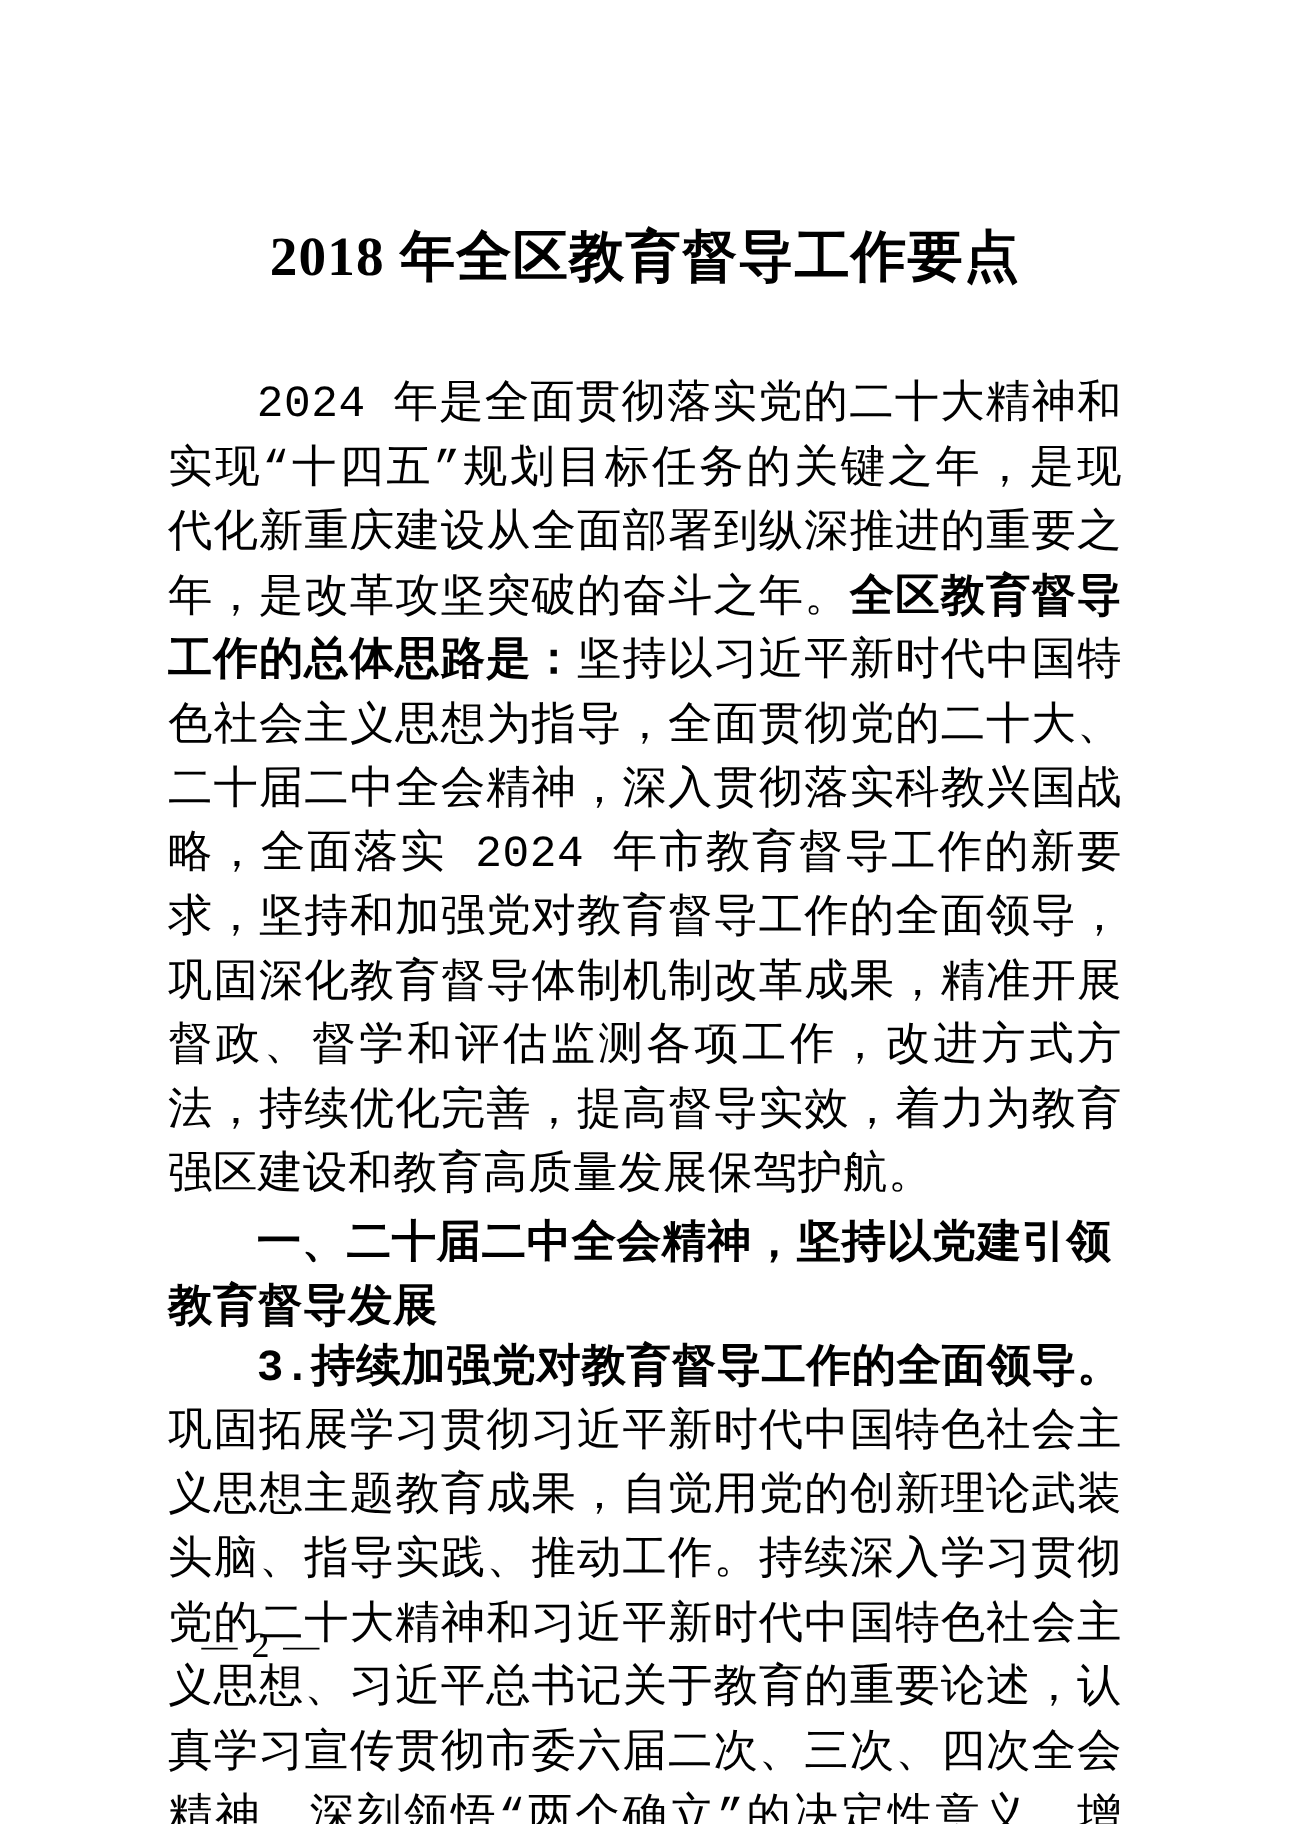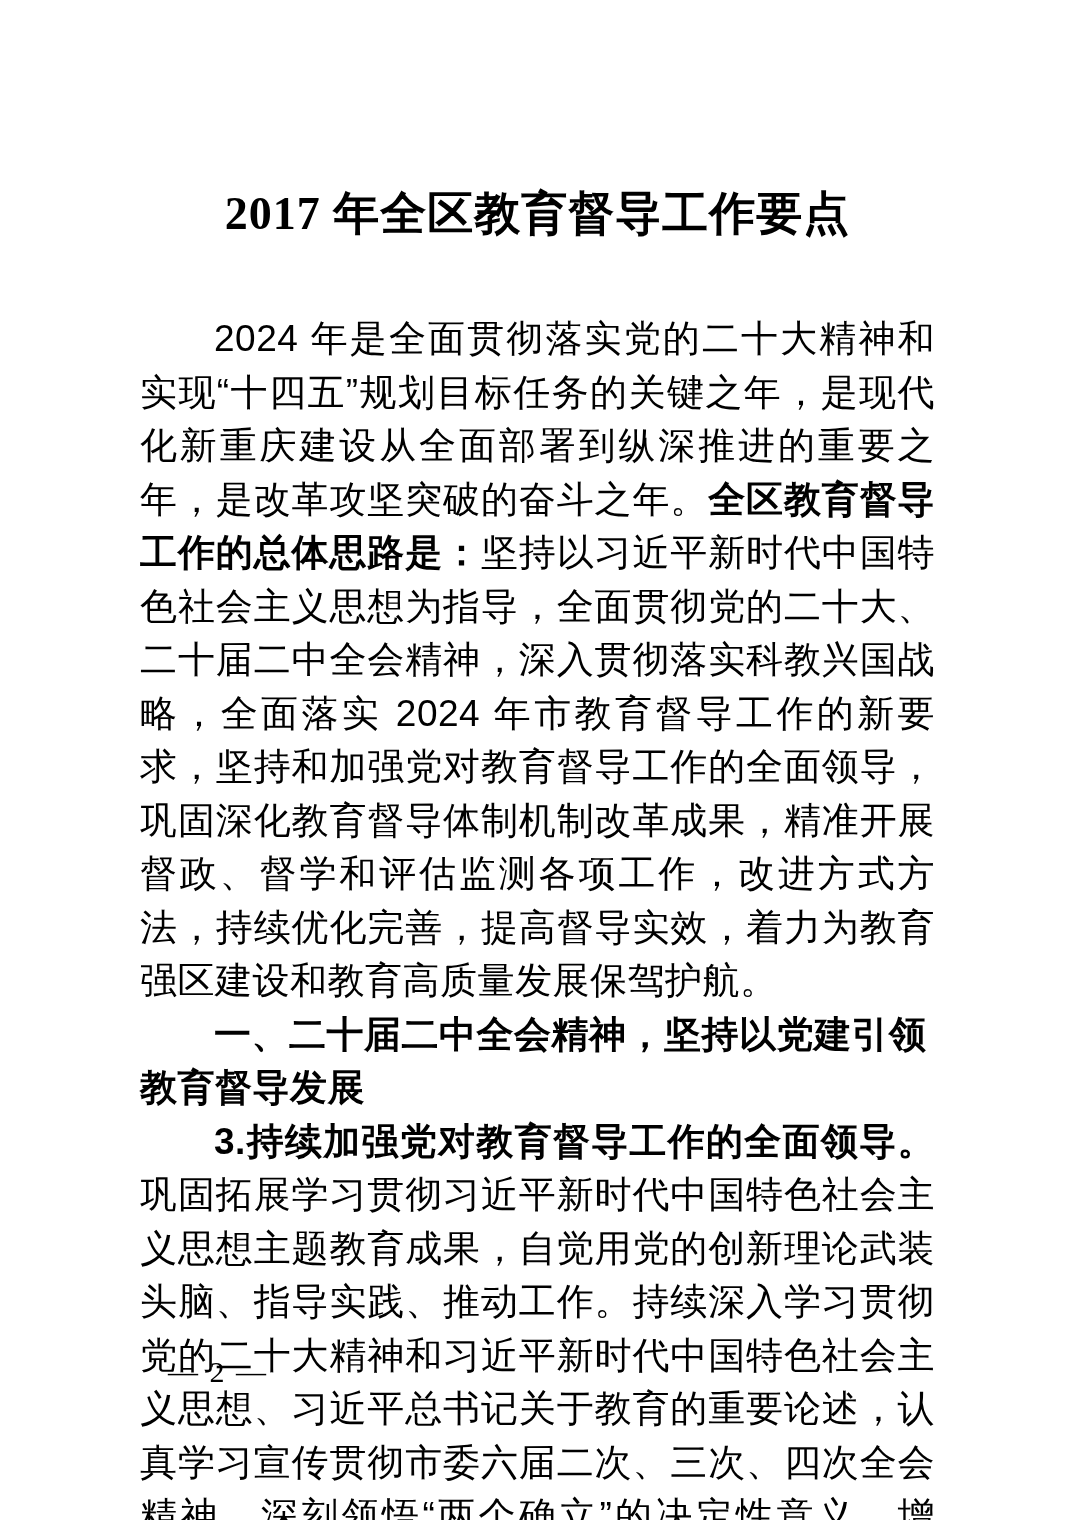--- a/index.html
+++ b/index.html
@@ -33,21 +33,21 @@
     letter-spacing: 1px;
     font-family: "Liberation Serif", serif;
   }
   p.body {
     margin: 0;
     font-size: 37px;
     line-height: 53.5px;
     text-align: justify;
     text-indent: 74px;
     letter-spacing: 0.5px;
-    font-family: Liberation Sans, sans-serif;
+    font-family: Liberation Mono, monospace;
   }
   p.heading {
     margin: 0;
     font-size: 37px;
     line-height: 53.5px;
     font-weight: bold;
     text-indent: 74px;
     letter-spacing: 0.5px;
     font-family: "Liberation Sans", sans-serif;
   }
@@ -62,21 +62,21 @@
     line-height: 40px;
     letter-spacing: 2px;
     font-family: "Liberation Serif", serif;
   }
 </style>
 </head>
 <body>
 
 <div class="page">
   <div class="content">
-    <h1 class="doc-title">2017 年全区教育督导工作要点</h1>
+    <h1 class="doc-title">2018 年全区教育督导工作要点</h1>
     <div>
         <p class="body"><span>2024 年是全面贯彻落实党的二十大精神和实现“十四五”规划目标任务的关键之年，是现代化新重庆建设从全面部署到纵深推进的重要之年，是改革攻坚突破的奋斗之年。</span><span class="seg-bold">全区教育督导工作的总体思路是：</span><span>坚持以习近平新时代中国特色社会主义思想为指导，全面贯彻党的二十大、二十届二中全会精神，深入贯彻落实科教兴国战略，全面落实 2024 年市教育督导工作的新要求，坚持和加强党对教育督导工作的全面领导，巩固深化教育督导体制机制改革成果，精准开展督政、督学和评估监测各项工作，改进方式方法，持续优化完善，提高督导实效，着力为教育强区建设和教育高质量发展保驾护航。</span></p>
         <p class="heading"><span class="seg-bold">一、二十届二中全会精神，坚持以党建引领教育督导发展</span></p>
         <p class="body"><span class="seg-bold">3.持续加强党对教育督导工作的全面领导。</span><span>巩固拓展学习贯彻习近平新时代中国特色社会主义思想主题教育成果，自觉用党的创新理论武装头脑、指导实践、推动工作。持续深入学习贯彻党的二十大精神和习近平新时代中国特色社会主义思想、习近平总书记关于教育的重要论述，认真学习宣传贯彻市委六届二次、三次、四次全会精神，深刻领悟“两个确立”的决定性意义，增强“四个意识”、坚定“四个自信”、做到“两个维护”。</span></p>
       </div>
   </div>
   <div class="footer">— 2 —</div>
 </div>
 
 </body></html>

